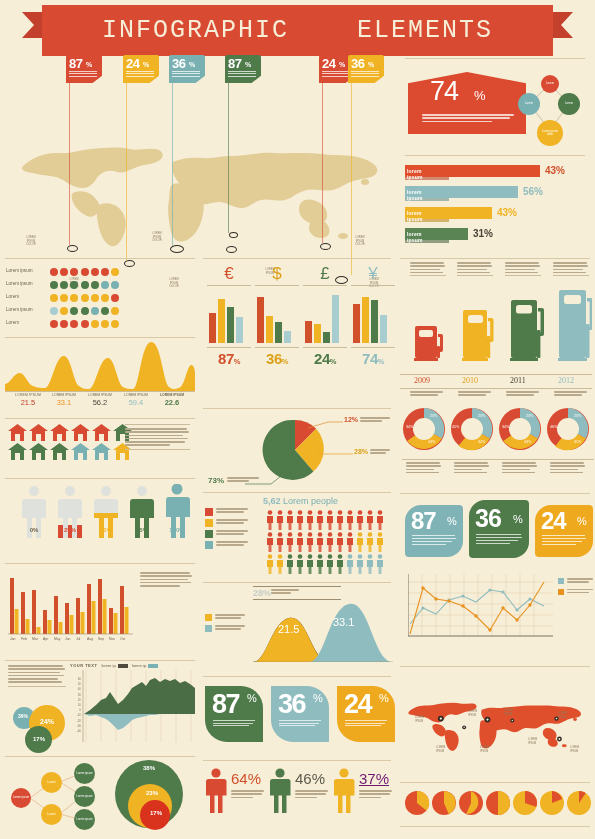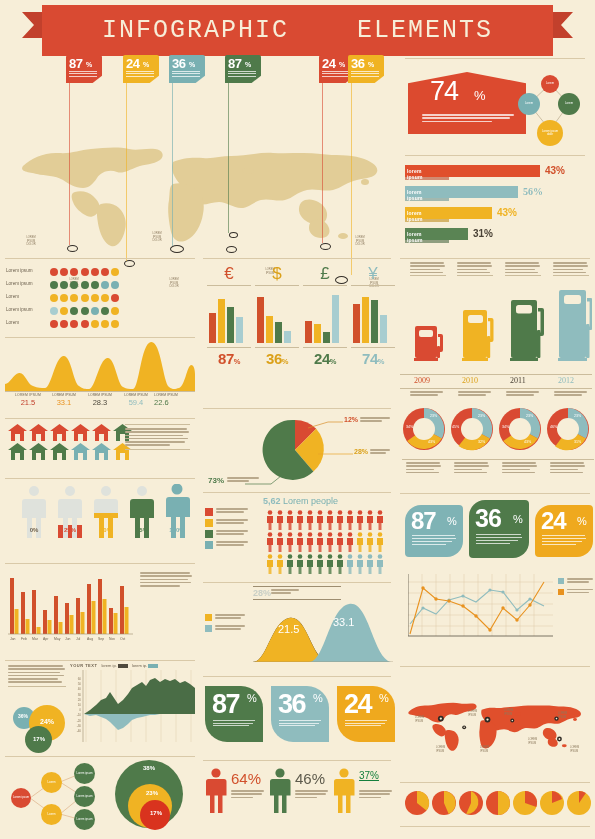--- a/index.html
+++ b/index.html
@@ -250,21 +250,21 @@
     <div class="hbar" style="left:0;top:0;">
       <div class="body" style="width:135px;background:#e04f2c"></div>
       <div class="shade" style="background:#b33b1f;"></div>
       <span class="tag">lorem ipsum</span>
       <span class="val" style="left:140px;color:#d1502b;">43%</span>
     </div>
     <div class="hbar" style="left:0;top:21px;">
       <div class="body" style="width:113px;background:#8fbcbe"></div>
       <div class="shade" style="background:#5d8c8e;"></div>
       <span class="tag">lorem ipsum</span>
-      <span class="val" style="left:118px;color:#8fbcbe;font-family:Liberation Serif, serif;">56%</span>
+      <span class="val" style="left:118px;color:#8fbcbe;">56%</span>
     </div>
     <div class="hbar" style="left:0;top:42px;">
       <div class="body" style="width:87px;background:#f0b323"></div>
       <div class="shade" style="background:#b9850f;"></div>
       <span class="tag">lorem ipsum</span>
       <span class="val" style="left:92px;color:#f0b323;">43%</span>
     </div>
     <div class="hbar" style="left:0;top:63px;">
       <div class="body" style="width:63px;background:#5a8454"></div>
       <div class="shade" style="background:#3a5c36;"></div>
@@ -312,27 +312,27 @@
       <div style="width:36px;text-align:center;">
         <div style="font-size:3.4px;color:#6f6350;letter-spacing:.2px">LOREM IPSUM</div>
         <div style="font-size:7.5px;color:#c2402c;margin-top:1px;">21.5</div>
       </div>
       <div style="width:36px;text-align:center;">
         <div style="font-size:3.4px;color:#6f6350;">LOREM IPSUM</div>
         <div style="font-size:7.5px;color:#e8921f;margin-top:1px;">33.1</div>
       </div>
       <div style="width:36px;text-align:center;">
         <div style="font-size:3.4px;color:#6f6350;">LOREM IPSUM</div>
-        <div style="font-size:7.5px;color:#4f4a3e;margin-top:1px;">28.3</div>
+        <div style="font-size:7.5px;color:#4f4a3e;margin-top:1px;">56.2</div>
       </div>
       <div style="width:36px;text-align:center;">
         <div style="font-size:3.4px;color:#6f6350;">LOREM IPSUM</div>
         <div style="font-size:7.5px;color:#8fbcbe;margin-top:1px;">59.4</div>
       </div>
-      <div style="width:36px;">
+      <div style="width:36px;text-align:center;font-weight:bold;">
         <div style="font-size:3.4px;color:#6f6350;">LOREM IPSUM</div>
         <div style="font-size:7.5px;color:#4f7a4a;margin-top:1px;">22.6</div>
       </div>
     </div>
   </div>
 
   <div class="hr" style="left:5px;top:418px;width:190px;"></div>
   <div style="position:absolute;left:8px;top:424px;">
     <div style="display:flex;gap:2px;">
       <svg width="19" height="17" viewBox="0 0 19 17">
@@ -964,21 +964,21 @@
         <div class="loremline" style="width:33px"></div>
           <div class="loremline" style="width:31px"></div>
           <div class="loremline" style="width:22px"></div>
       </div>
     </div>
     <div style="position:absolute;left:128px;top:0;">
       <svg width="22" height="45" viewBox="0 0 22 45">
           <circle cx="11" cy="5" r="4.6" fill="#f0b323"></circle>
           <path d="M3 11 h16 a2.5 2.5 0 0 1 2.5 2.5 v14 h-4 v17.5 h-4.5 v-17.5 h-3.5 v17.5 h-4.5 v-17.5 h-4 v-14 a2.5 2.5 0 0 1 2.5 -2.5 z" fill="#f0b323"></path>
         </svg>
-      <span style="position:absolute;left:26px;top:2px;font-size:10px;color:#15803d;text-decoration:underline;">37%</span>
+      <span style="position:absolute;left:26px;top:2px;font-size:15px;color:#701a75;text-decoration:underline;">37%</span>
       <div style="position:absolute;left:26px;top:22px;width:34px;">
         <div class="loremline" style="width:33px"></div>
           <div class="loremline" style="width:31px"></div>
           <div class="loremline" style="width:22px"></div>
       </div>
     </div>
   </div>
 
   <div class="hr" style="left:400px;top:258px;width:190px;"></div>
   <div style="position:absolute;left:400px;top:262px;width:192px;height:138px;">

